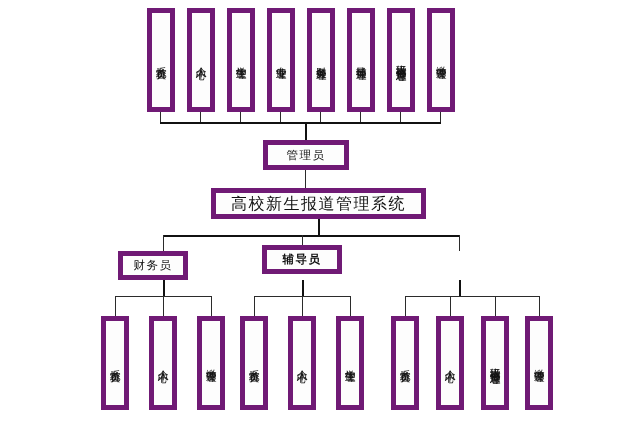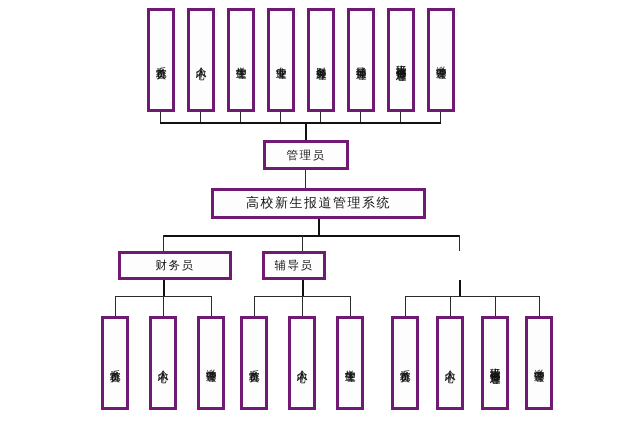--- a/index.html
+++ b/index.html
@@ -14,21 +14,21 @@
   #diagram {
     position: relative;
     width: 643px;
     height: 435px;
     background: #ffffff;
     overflow: hidden;
   }
   .node {
     position: absolute;
     box-sizing: border-box;
-    border: 3px solid #701a75;
+    border: 5px solid #701a75;
     background: #fdfdfd;
     display: flex;
     align-items: center;
     justify-content: center;
     text-align: center;
     color: #111111;
     line-height: 1.08;
   }
   
   .node.vert {
@@ -36,21 +36,21 @@
     text-orientation: upright;
     letter-spacing: 1px;
     font-size: 10.5px;
     padding: 3px 0;
   }
   .node.horiz {
     font-size: 11.5px;
     letter-spacing: 1.5px;
   }
   .node.root {
-    font-size: 13px;
+    font-size: 16px;
     letter-spacing: 1.5px;
     text-align: right;
   }
   
   .line {
     position: absolute;
     background: #2b2b2b;
   }
   .line.h { height: 1px; }
   .line.v { width: 1px; }
@@ -97,23 +97,23 @@
 
   <div class="node root" style="left:211px; top:188px; width:215px; height:31px;">高校新生报道管理系统</div>
 
   <div class="line thick-v" style="left:318px; top:219px; height:17px;"></div>
   <div class="line thick-h" style="left:163px; top:235px; width:296px;"></div>
 
   <div class="line v" style="left:163px; top:235px; height:16px;"></div>
   <div class="line v" style="left:302px; top:235px; height:16px;"></div>
   <div class="line v" style="left:459px; top:235px; height:16px;"></div>
 
-  <div class="node horiz" style="left:118px; top:251px; width:114px; height:29px;">财务员</div>
+  <div class="node horiz" style="left:118px; top:251px; width:70px; height:29px;">财务员</div>
 
-  <div class="node horiz" style="left:262px; top:251px; width:64px; height:29px;">辅导员</div>
+  <div class="node horiz" style="left:262px; top:245px; width:80px; height:29px;font-weight:bold;">辅导员</div>
 
 
   <div class="line thick-v" style="left:163px; top:280px; height:17px;"></div>
   <div class="line h" style="left:115px; top:296px; width:97px;"></div>
   <div class="line v" style="left:115px; top:296px; height:20px;"></div>
   <div class="line v" style="left:163px; top:296px; height:20px;"></div>
   <div class="line v" style="left:211px; top:296px; height:20px;"></div>
 
   <div class="node vert" style="left:101px; top:316px; width:28px; height:94px;">系统首页</div>
   <div class="node vert" style="left:149px; top:316px; width:28px; height:94px;">个人中心</div>

